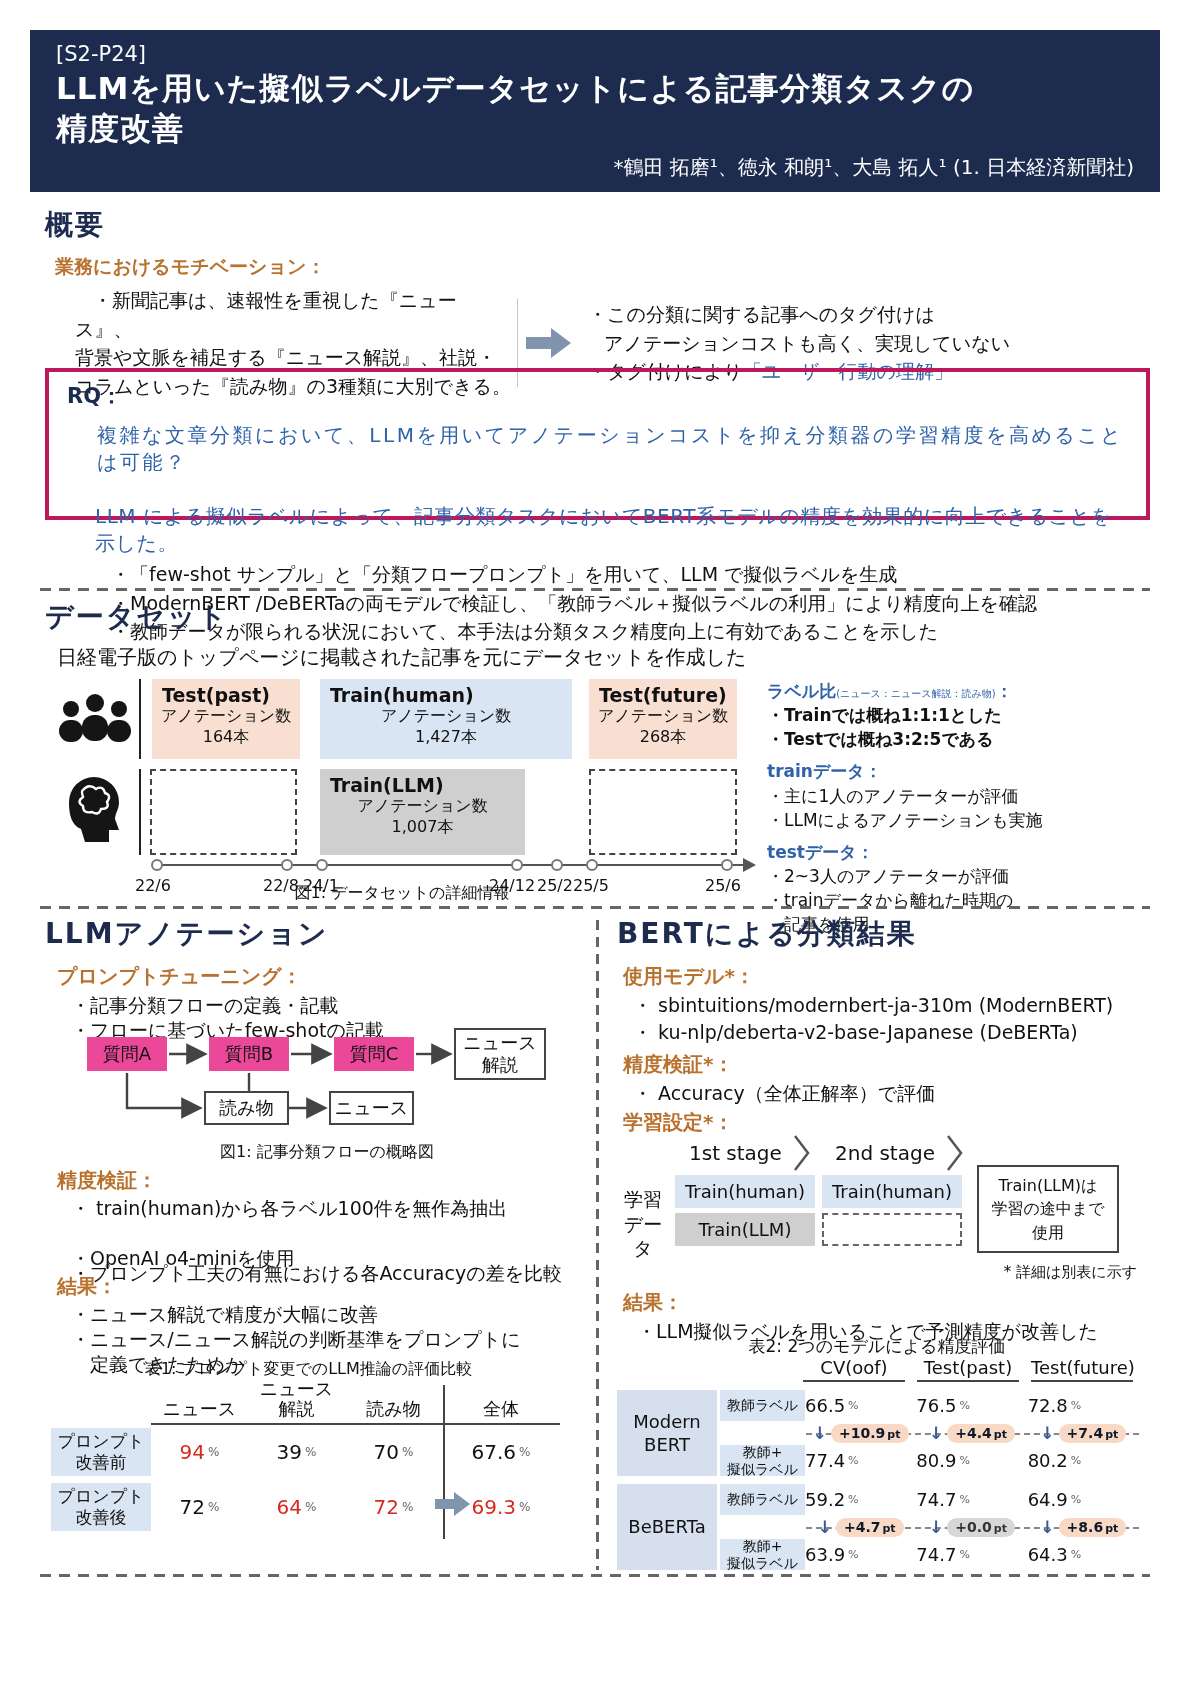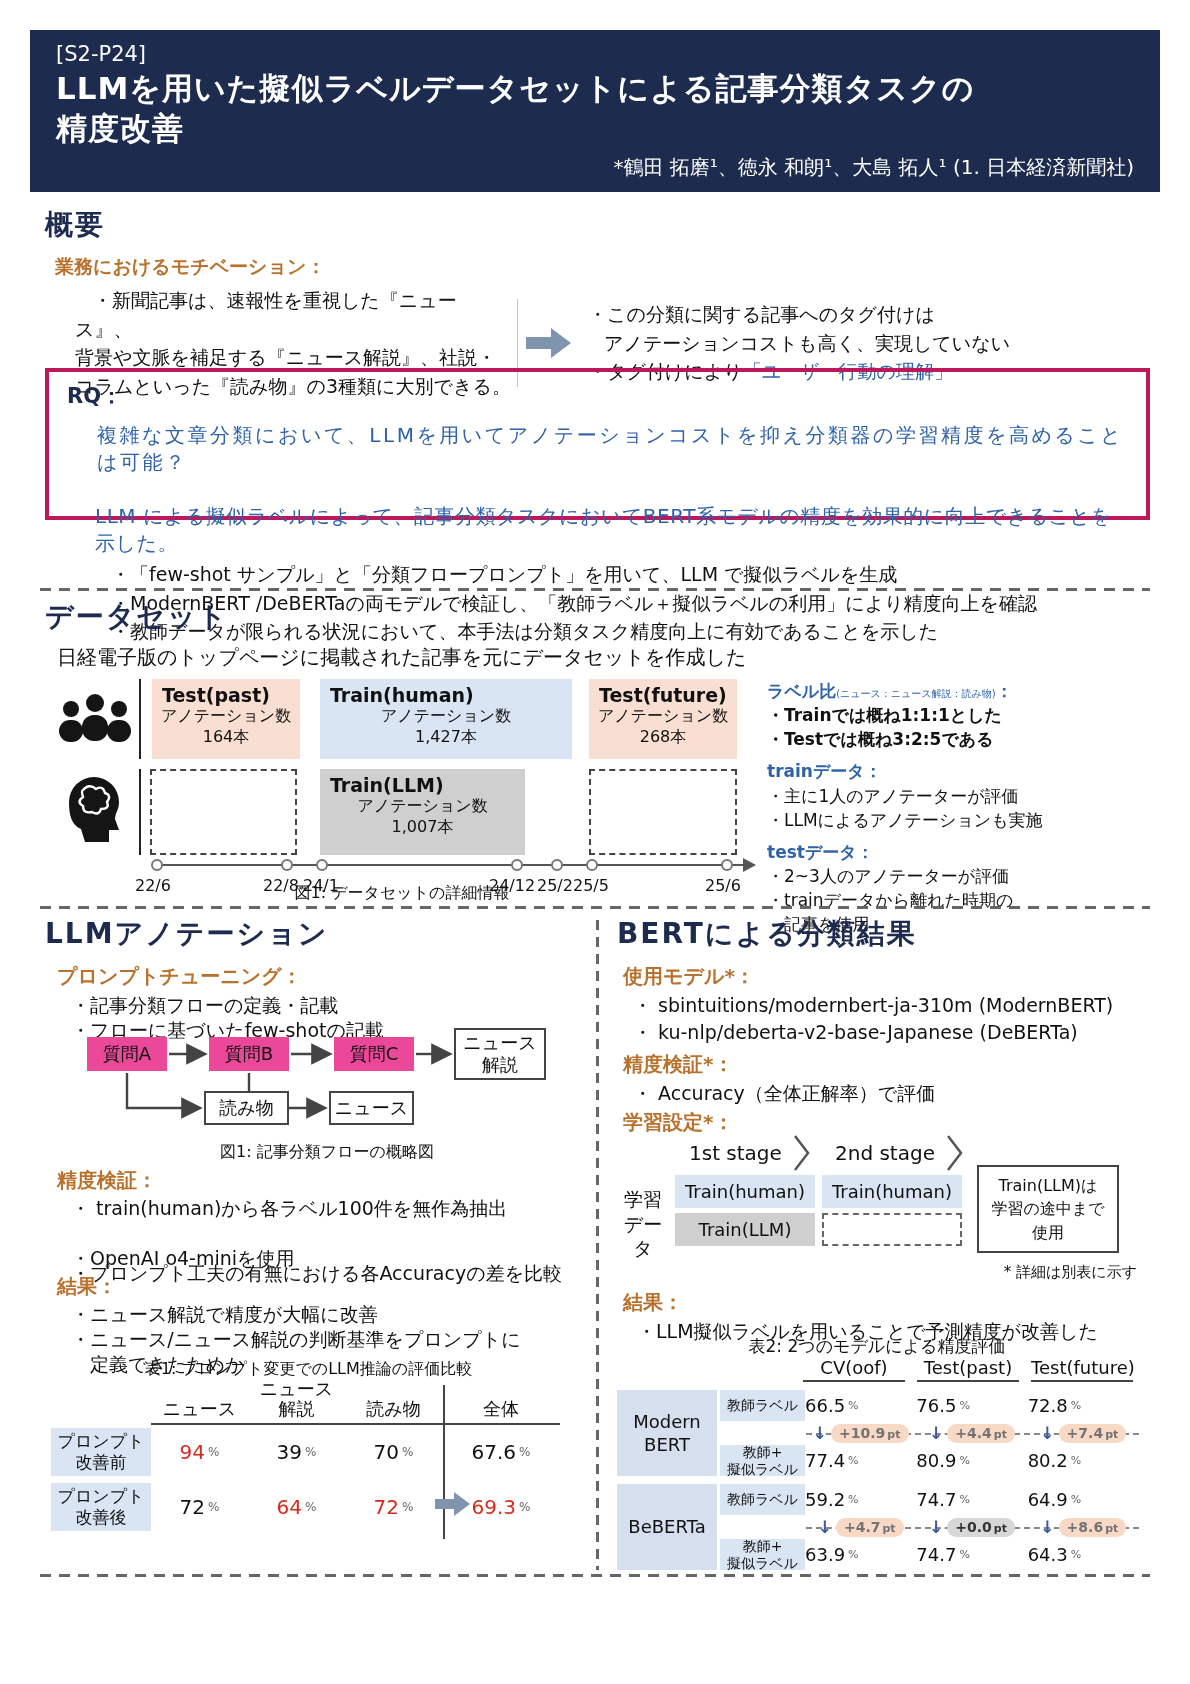--- a/index.html
+++ b/index.html
@@ -136,21 +136,21 @@
 .t2-r{display:flex;height:31px;}
 .t2-lab{width:85px;background:#d9e5f3;display:flex;align-items:center;justify-content:center;font-size:14px;text-align:center;line-height:1.2;flex:none;}
 .t2-v{flex:1;display:flex;align-items:center;justify-content:flex-start;}
 .t2-v .num{font-size:18px;}
 .t2-v .pct{font-size:11px;}
 .t2-d{display:flex;height:24px;position:relative;align-items:center;}
 .t2-d::before{content:"";position:absolute;left:86px;right:0;top:50%;border-top:2px dashed #888;}
 .t2-dsp{width:85px;flex:none;}
 .t2-dc{flex:1;display:flex;align-items:center;justify-content:center;position:relative;z-index:1;}
 .darr{color:#3d5a96;font-weight:bold;font-size:17px;margin-right:4px;}
-.pill{background:#f7d9c6;color:#737373;font-weight:bold;font-size:14px;padding:1px 8px 2px;border-radius:10px;display:inline-flex;align-items:baseline;}
+.pill{background:#f7d9c6;color:#0f172a;font-weight:bold;font-size:14px;padding:1px 8px 2px;border-radius:10px;display:inline-flex;align-items:baseline;}
 .pill .pu{font-size:11px;margin-left:2px;}
 .pill.gray{background:#d7d7d7;color:#333;}
 </style>
 </head>
 <body>
 
 <header class="hd">
   <div class="hd-id">[S2-P24]</div>
   <div class="hd-title pre">LLMを用いた擬似ラベルデータセットによる記事分類タスクの
 精度改善</div>

